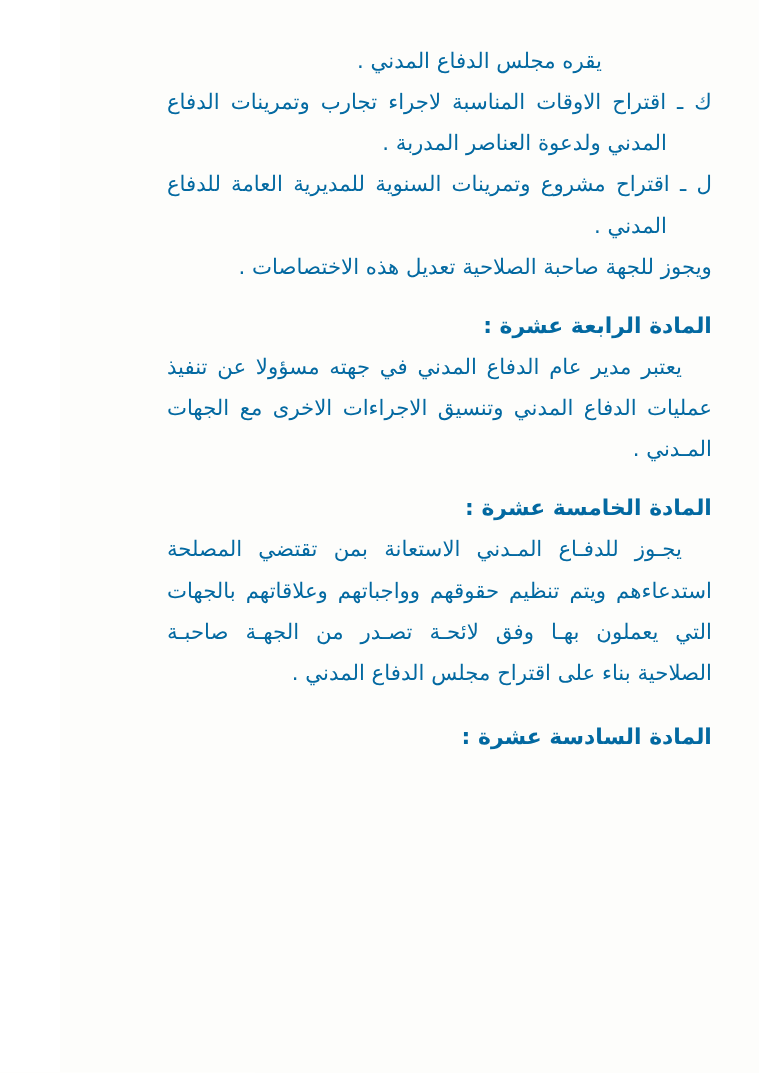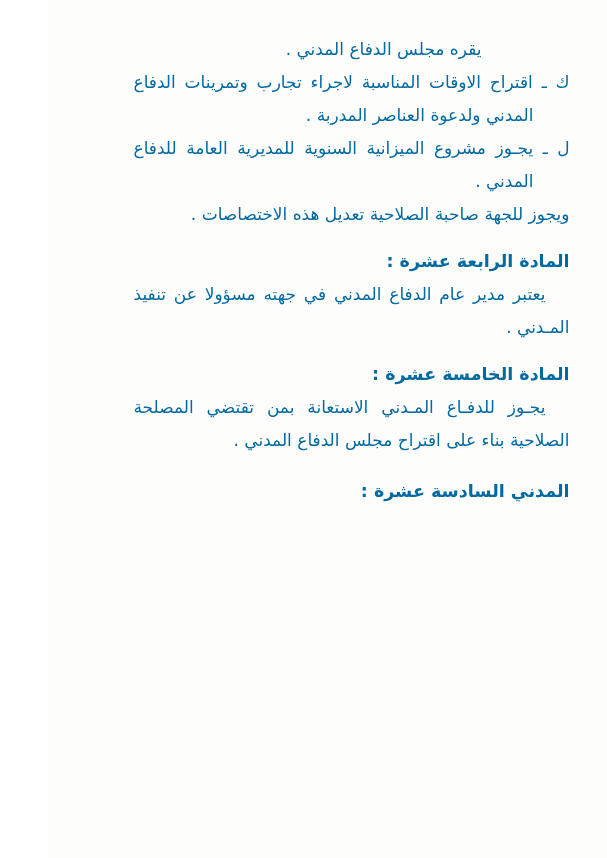--- a/index.html
+++ b/index.html
@@ -55,33 +55,36 @@
 </head>
 <body>
 
 <main class="page">
   <section class="content">
     <p class="line start ind-lg">يقره مجلس الدفاع المدني .</p>
 
     <p class="line justify">ك ـ اقتراح الاوقات المناسبة لاجراء تجارب وتمرينات الدفاع</p>
     <p class="line start ind-md">المدني ولدعوة العناصر المدربة .</p>
 
-    <p class="line justify">ل ـ يجـوز مشروع الميزانية السنوية للمديرية العامة للدفاع</p>
+    <p class="line justify">ل ـ اقتراح مشروع وتمرينات السنوية للمديرية العامة للدفاع</p>
     <p class="line start ind-md">المدني .</p>
 
     <p class="line start">ويجوز للجهة صاحبة الصلاحية تعديل هذه الاختصاصات .</p>
 
     <h2 class="line heading">المادة الرابعة عشرة :</h2>
 
     <p class="line justify ind-sm">يعتبر مدير عام الدفاع المدني في جهته مسؤولا عن تنفيذ</p>
+    <p class="line justify">عمليات الدفاع المدني وتنسيق الاجراءات الاخرى مع الجهات</p>
     <p class="line start">المـدني .</p>
 
     <h2 class="line heading">المادة الخامسة عشرة :</h2>
 
     <p class="line justify ind-sm">يجـوز للدفـاع المـدني الاستعانة بمن تقتضي المصلحة</p>
+    <p class="line justify">استدعاءهم ويتم تنظيم حقوقهم وواجباتهم وعلاقاتهم بالجهات</p>
+    <p class="line justify">التي يعملون بهـا وفق لائحـة تصـدر من الجهـة صاحبـة</p>
     <p class="line start">الصلاحية بناء على اقتراح مجلس الدفاع المدني .</p>
 
-    <h2 class="line heading heading-lg-gap">المدني السادسة عشرة :</h2>
+    <h2 class="line heading heading-lg-gap">المادة السادسة عشرة :</h2>
 
   </section>
 
   <div class="page-number">١٥</div>
 </main>
 
 </body></html>

